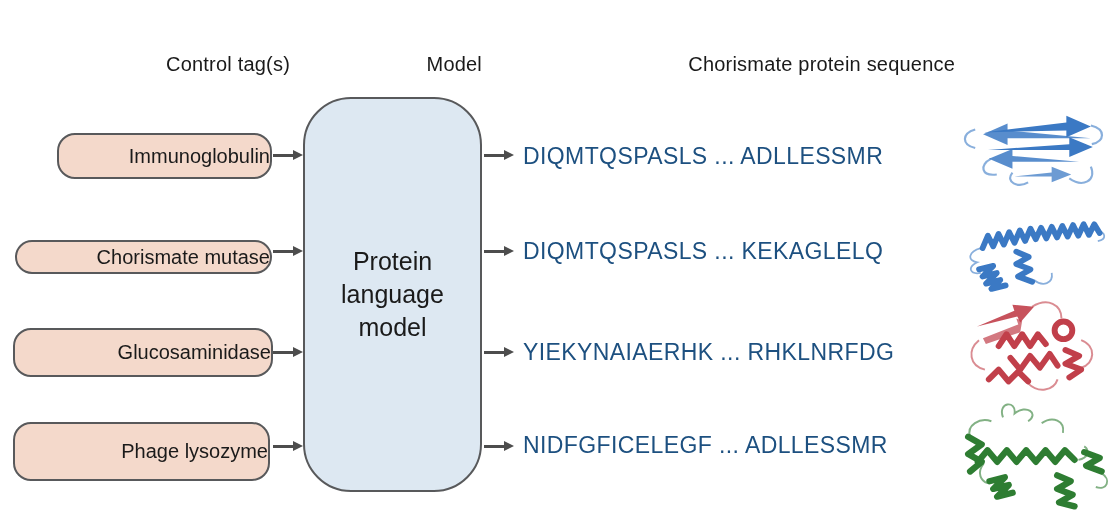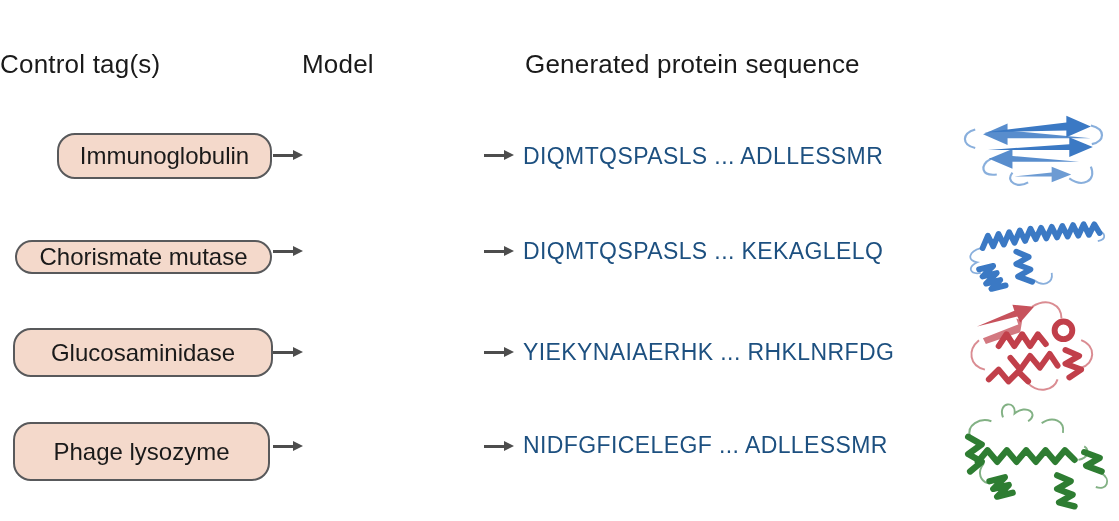--- a/index.html
+++ b/index.html
@@ -5,36 +5,36 @@
   html,body{margin:0;padding:0;background:#ffffff;}
   .canvas{
     position:relative;
     width:1119px;height:521px;
     background:#ffffff;
     font-family:"Liberation Sans", sans-serif;
     overflow:hidden;
   }
   .hdr{
     position:absolute;top:49px;
-    font-size:26px;font-weight:500;
+    font-size:20px;font-weight:500;
     color:var(--heading-text,#1a1a1a);
-    text-align:left;line-height:30px;
+    text-align:right;line-height:30px;
     letter-spacing:0.2px;
   }
   .hdr-tags{left:0;width:290px;}
   .hdr-model{left:302px;width:180px;}
   .hdr-seq{left:525px;width:430px;}
 
   .tag-pill{
     position:absolute;
     background:var(--tag-fill,#f4d9cb);
     border:2px solid var(--box-border,#58595b);
     border-radius:18px;
-    display:flex;align-items:center;justify-content:center;
-    font-size:24px;color:var(--heading-text,#1a1a1a);
+    display:flex;align-items:center;justify-content:flex-end;
+    font-size:20px;color:var(--heading-text,#1a1a1a);
     box-sizing:border-box;white-space:nowrap;
   }
   .tag-1{left:57px;top:133px;width:215px;height:46px;}
   .tag-2{left:15px;top:240px;width:257px;height:34px;}
   .tag-3{left:13px;top:328px;width:260px;height:49px;}
   .tag-4{left:13px;top:422px;width:257px;height:59px;}
 
   .model-box{
     position:absolute;left:303px;top:97px;width:179px;height:395px;
     background:var(--model-fill,#dde8f2);
@@ -77,35 +77,38 @@
   .st-3{left:958px;top:293px;}
   .st-4{left:946px;top:398px;}
 </style>
 </head>
 <body>
 
 <div class="canvas">
 
   <div class="hdr hdr-tags">Control tag(s)</div>
   <div class="hdr hdr-model">Model</div>
-  <div class="hdr hdr-seq">Generated protein sequence</div>
+  <div class="hdr hdr-seq">Chorismate protein sequence</div>
 
   <div class="tag-pill tag-1">
     <span>Immunoglobulin</span>
   </div>
   <div class="tag-pill tag-2">
     <span>Chorismate mutase</span>
   </div>
   <div class="tag-pill tag-3">
     <span>Glucosaminidase</span>
   </div>
   <div class="tag-pill tag-4">
     <span>Phage lysozyme</span>
   </div>
 
+  <div class="model-box">
+    <div class="model-label">Protein language model</div>
+  </div>
 
   <div class="arrow a-in r1"></div>
   <div class="arrow a-in r2"></div>
   <div class="arrow a-in r3"></div>
   <div class="arrow a-in r4"></div>
 
   <div class="arrow a-out r1"></div>
   <div class="arrow a-out r2"></div>
   <div class="arrow a-out r3"></div>
   <div class="arrow a-out r4"></div>

